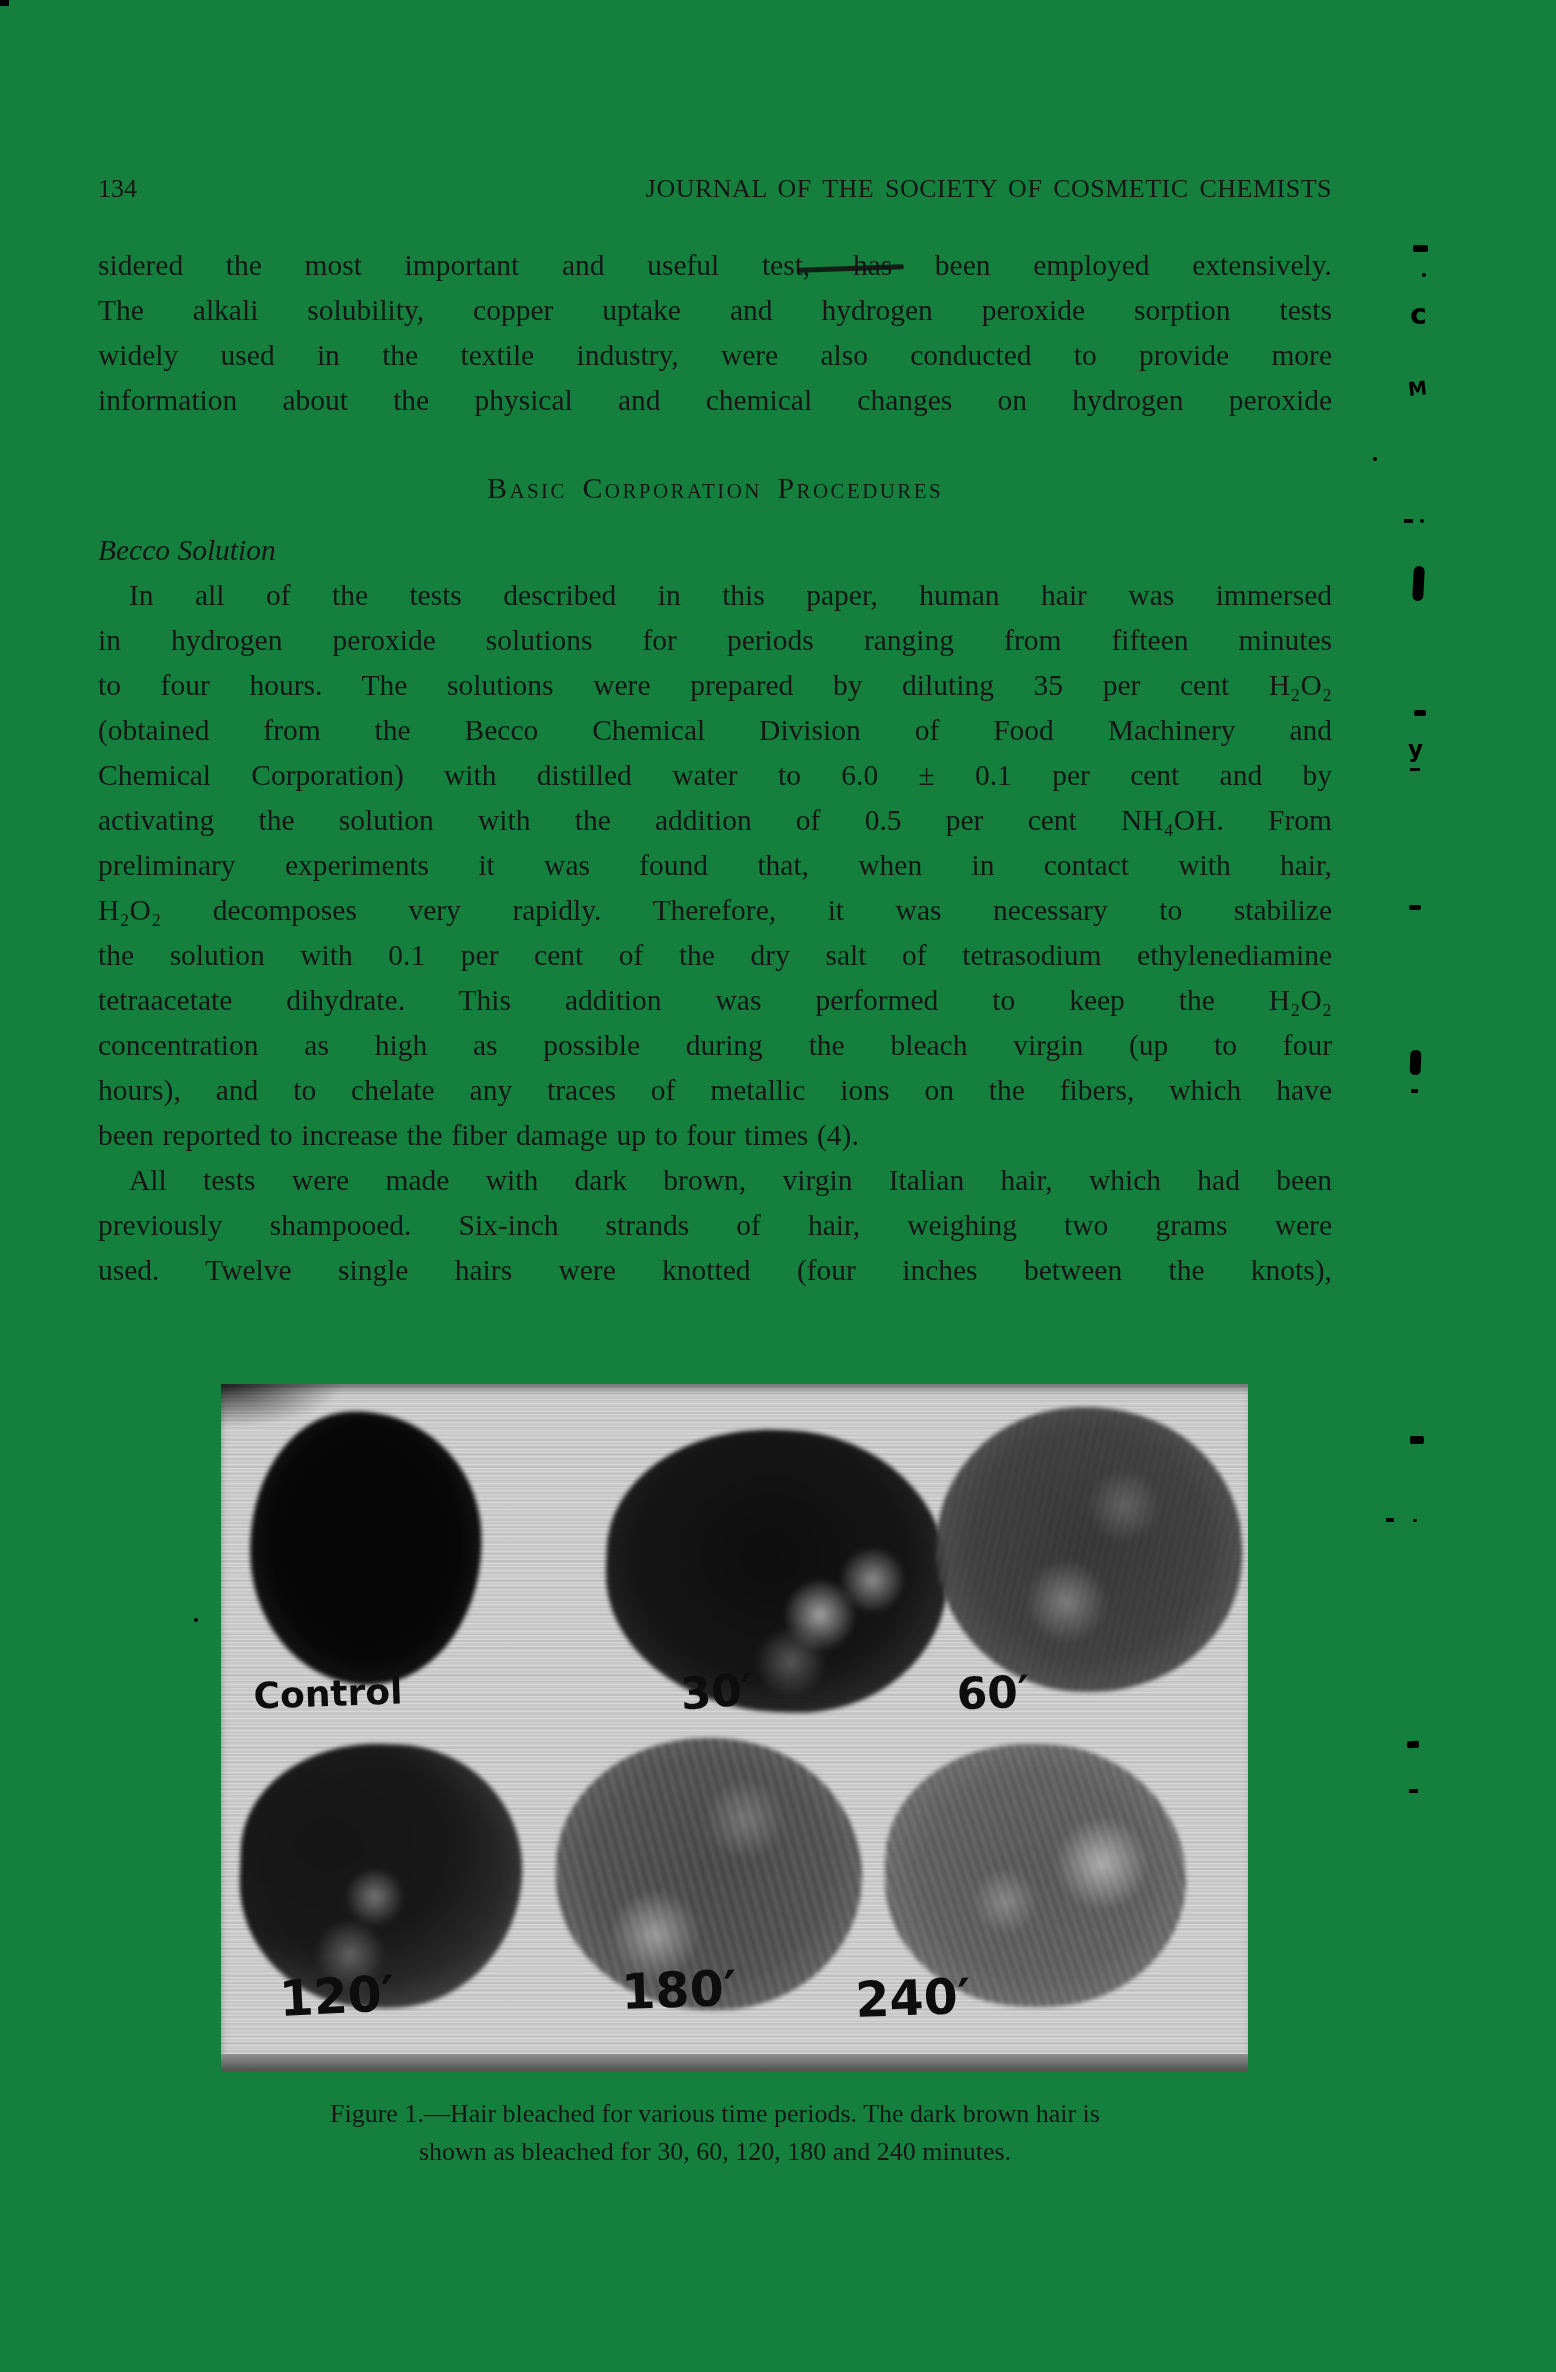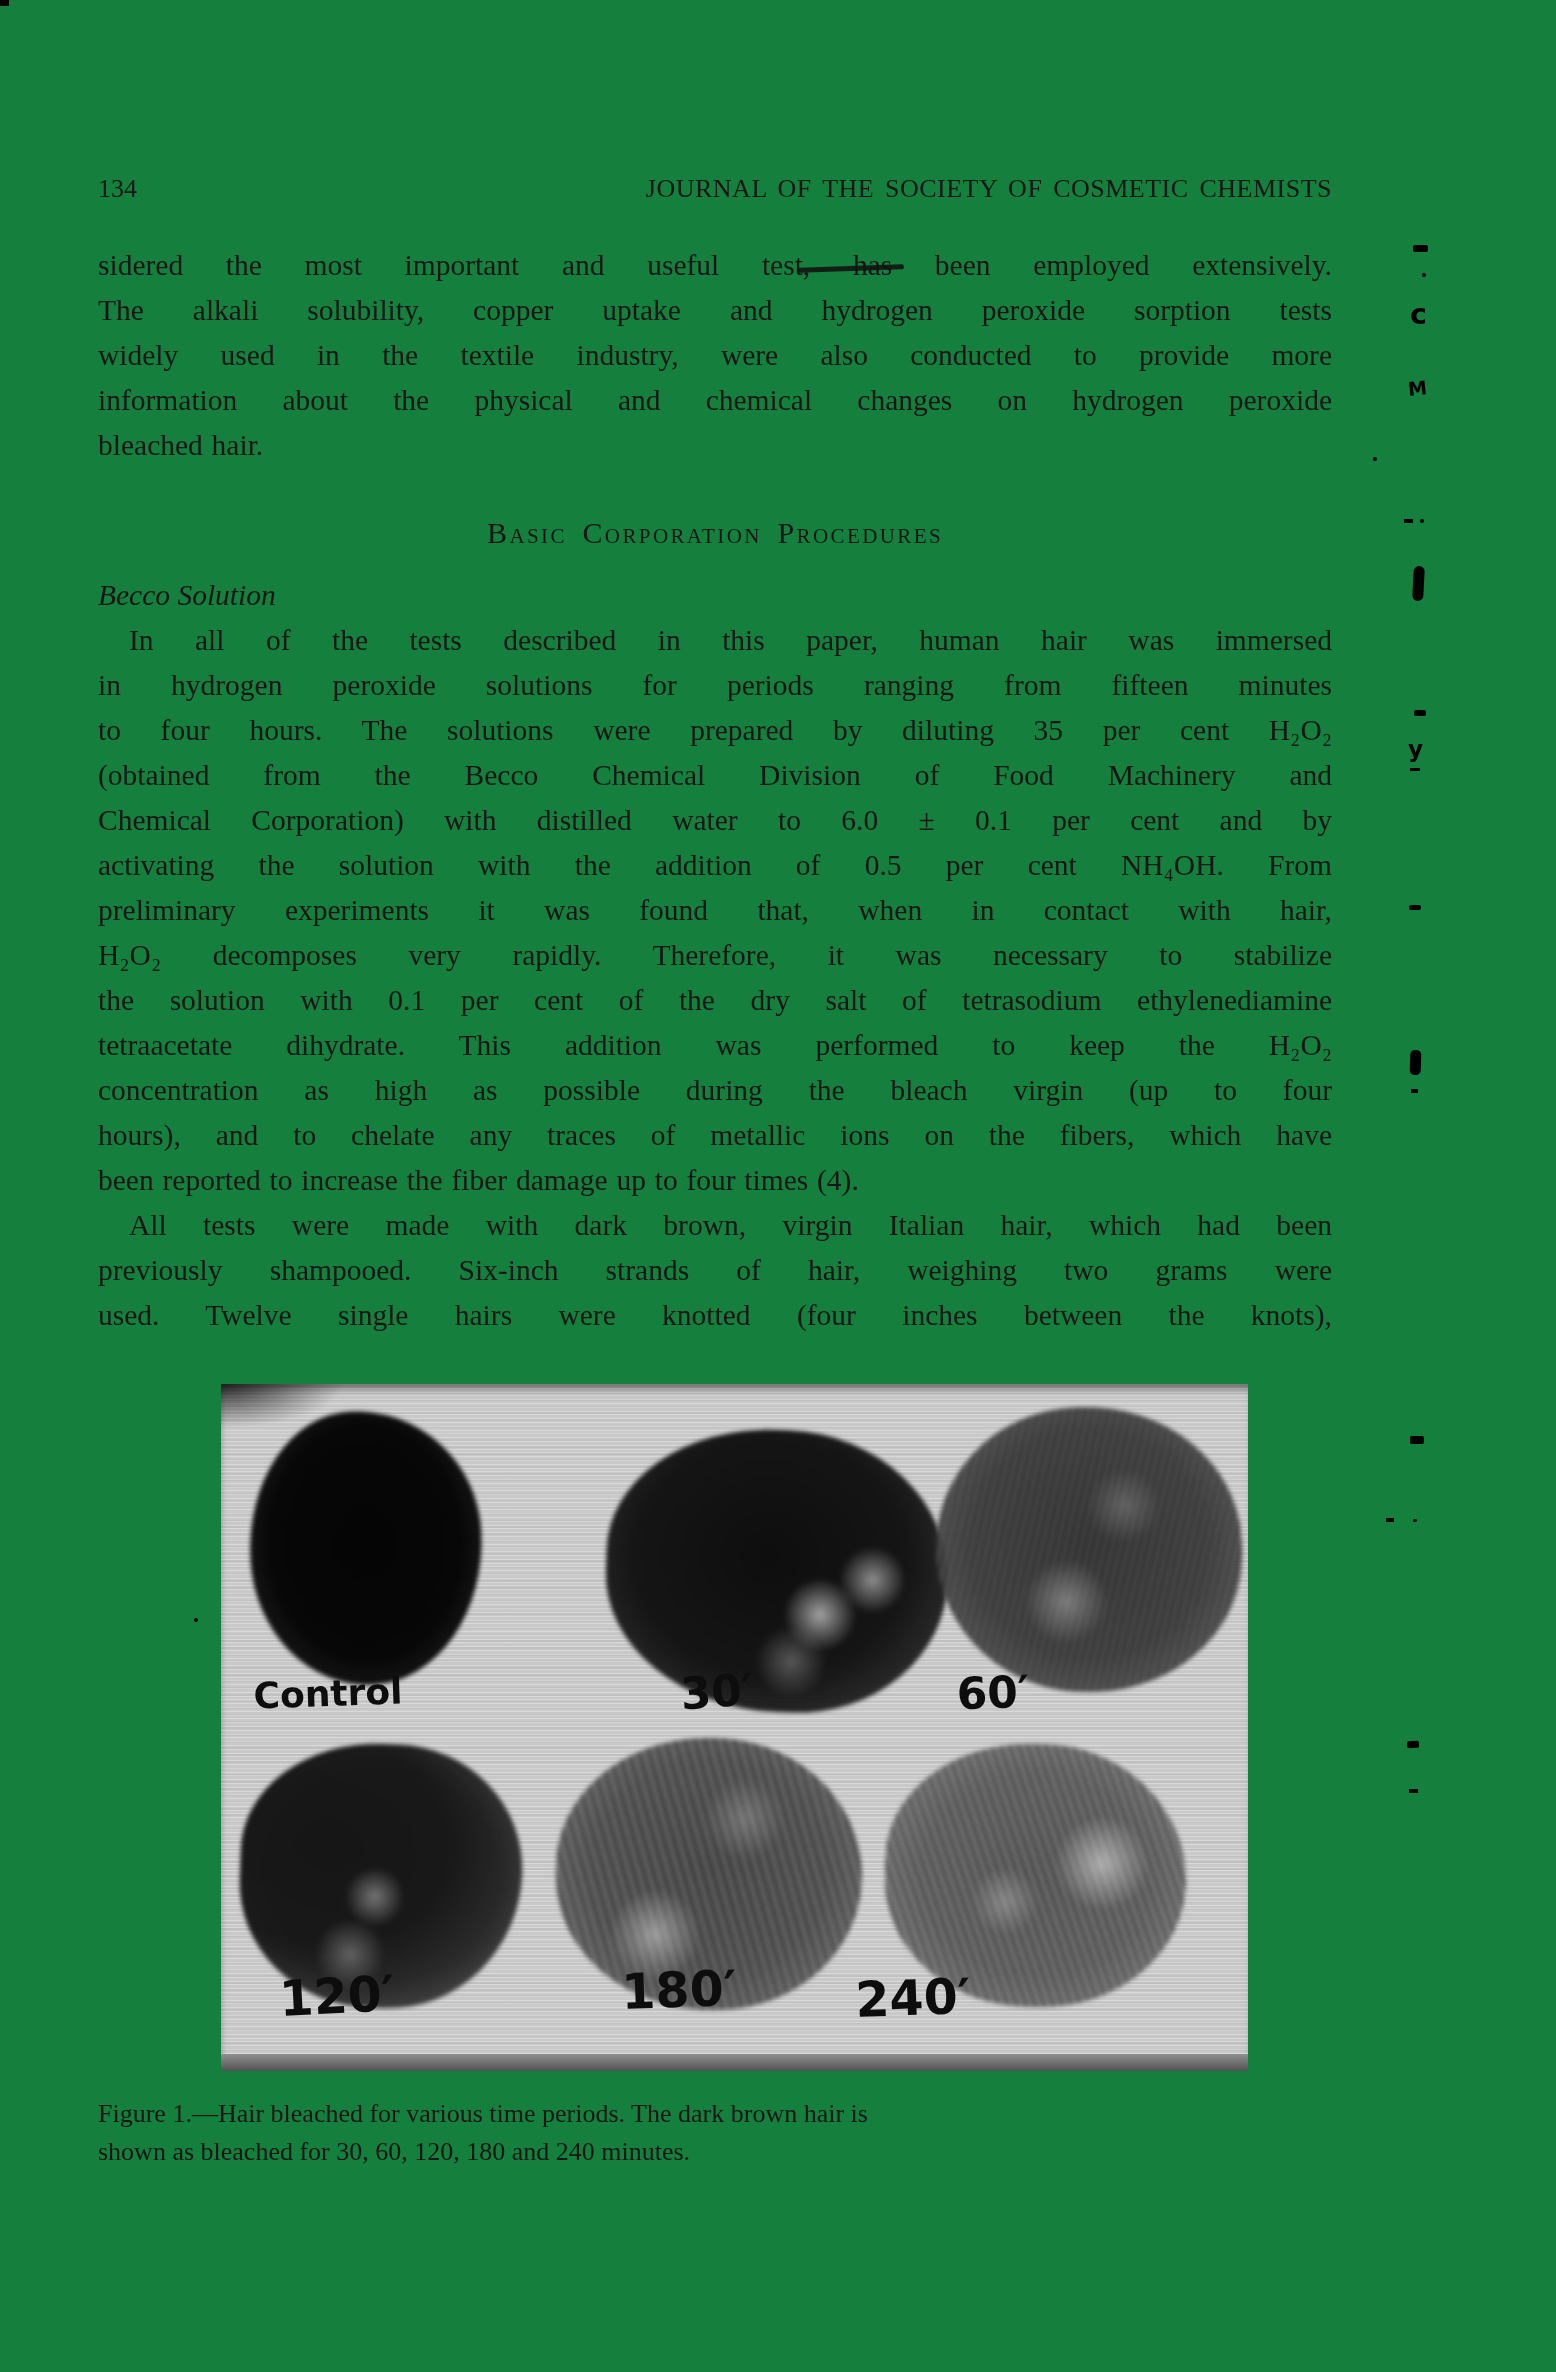--- a/index.html
+++ b/index.html
@@ -73,21 +73,21 @@
 
   .swatch-label{position:absolute;font-family:"DejaVu Sans",sans-serif;font-weight:700;color:#0d0d0d;
                 transform:translateX(-50%) rotate(-2deg);white-space:nowrap;}
   .slabel-0{left:107px;top:289px;font-size:36px;}
   .slabel-1{left:496px;top:282px;font-size:44px;transform:translateX(-50%) rotate(-4deg);}
   .slabel-2{left:772px;top:283px;font-size:44px;}
   .slabel-3{left:116px;top:584px;font-size:49px;transform:translateX(-50%) rotate(-3deg);}
   .slabel-4{left:458px;top:578px;font-size:49px;}
   .slabel-5{left:692px;top:586px;font-size:49px;}
 
-  .caption{position:absolute;left:98px;top:2095px;width:1234px;text-align:left;
+  .caption{position:absolute;left:98px;top:2095px;width:1234px;text-align:center;
            font-size:26px;line-height:38px;}
 
   
   .mark{position:absolute;background:#000;}
   .mark.dot{border-radius:50%;}
   .mark-glyph{position:absolute;font-family:"DejaVu Sans",sans-serif;font-weight:700;color:#000;line-height:1;}
 </style>
 </head>
 <body>
 
@@ -97,21 +97,20 @@
     <span class="page-number">134</span>
     <span class="journal-title">JOURNAL OF THE SOCIETY OF COSMETIC CHEMISTS</span>
   </div>
 
   <div class="text-col">
     <div class="para">
         <div class="line">sidered the most important and useful test, has been employed extensively.</div>
         <div class="line">The alkali solubility, copper uptake and hydrogen peroxide sorption tests</div>
         <div class="line">widely used in the textile industry, were also conducted to provide more</div>
         <div class="line">information about the physical and chemical changes on hydrogen peroxide</div>
-        <div class="line last">bleached hair.</div>
       </div>
     <h2 class="section-heading">Basic Corporation Procedures</h2>
     <h3 class="subheading">Becco Solution</h3>
     <div class="para indent para-b">
         <div class="line">In all of the tests described in this paper, human hair was immersed</div>
         <div class="line">in hydrogen peroxide solutions for periods ranging from fifteen minutes</div>
         <div class="line">to four hours. The solutions were prepared by diluting 35 per cent H₂O₂</div>
         <div class="line">(obtained from the Becco Chemical Division of Food Machinery and</div>
         <div class="line">Chemical Corporation) with distilled water to 6.0 ± 0.1 per cent and by</div>
         <div class="line">activating the solution with the addition of 0.5 per cent NH₄OH. From</div>

